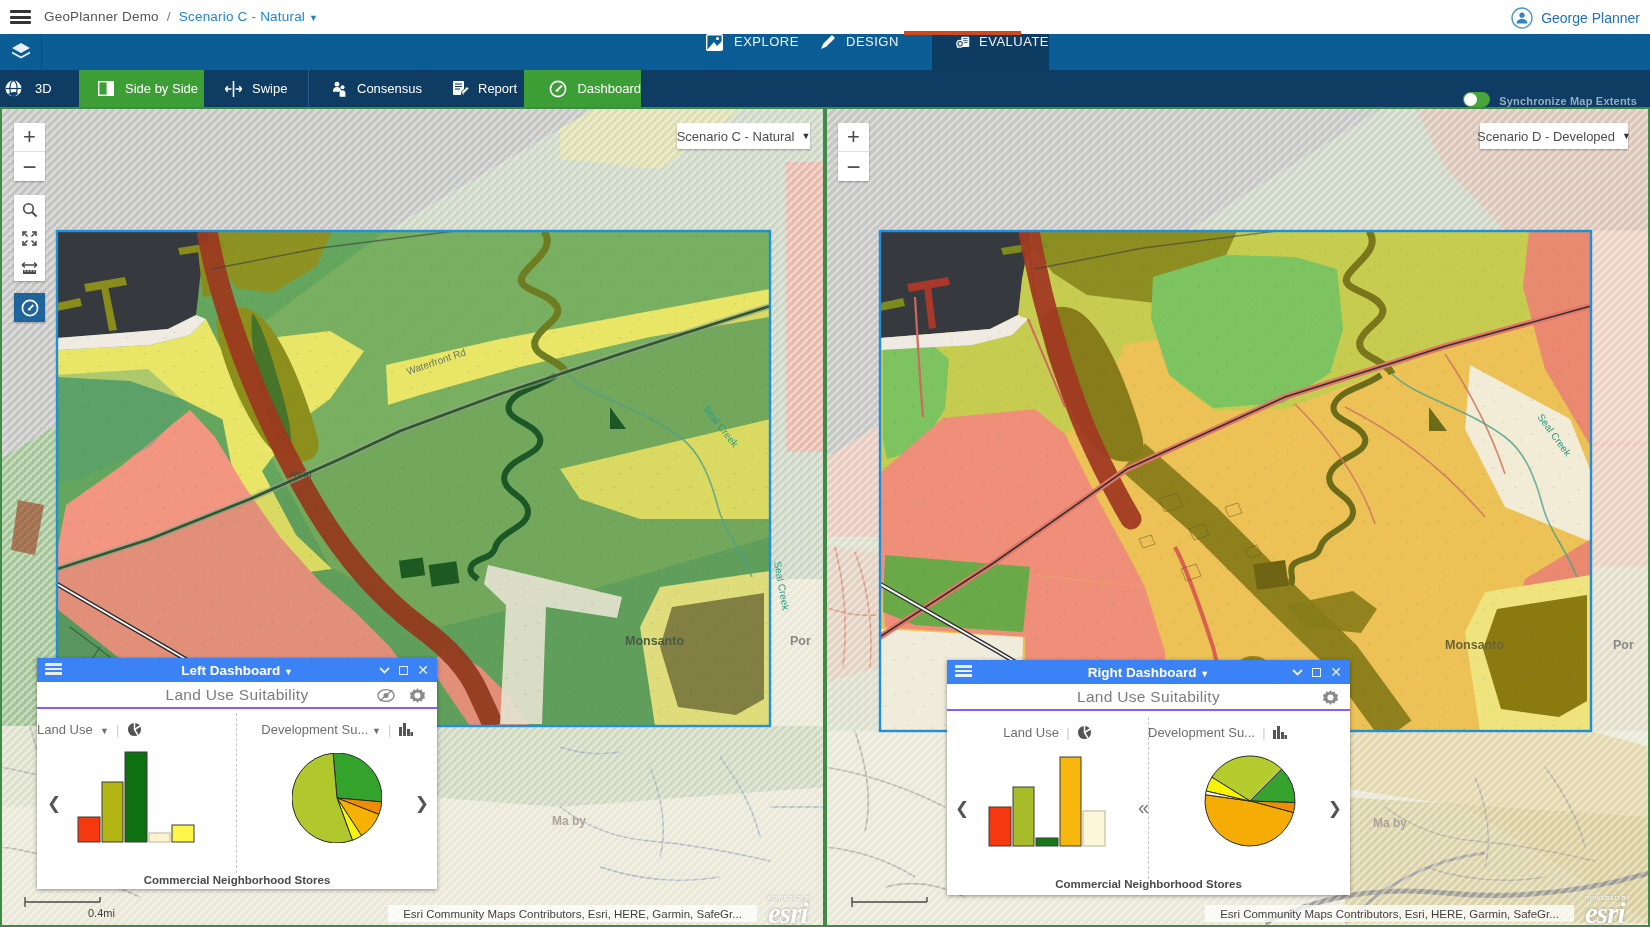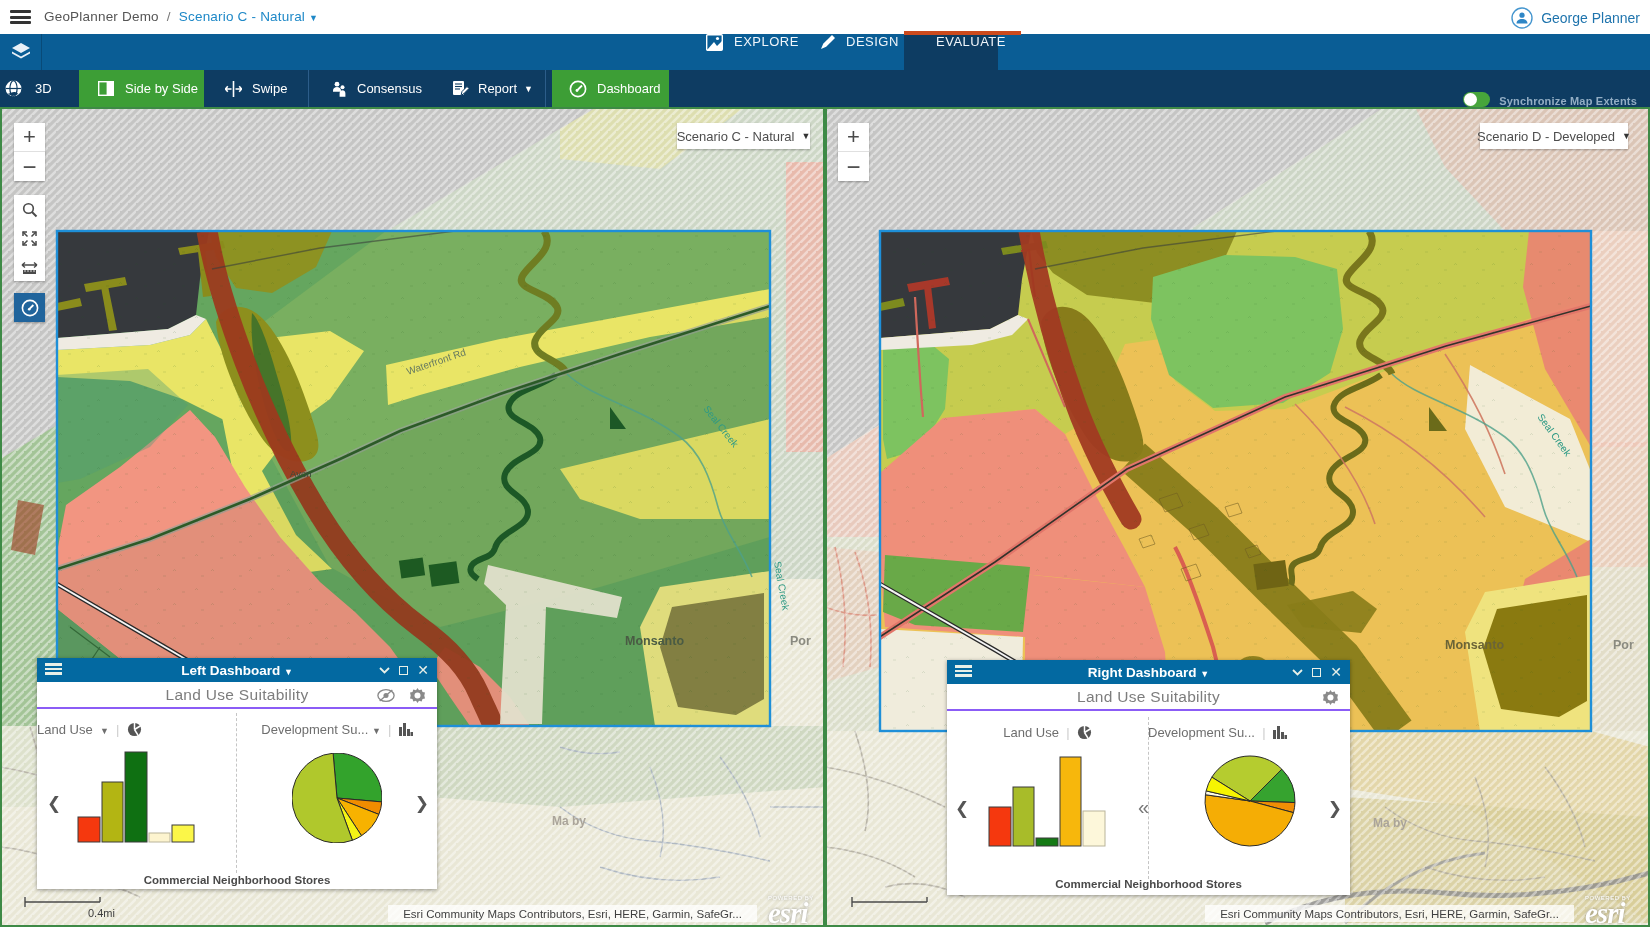--- a/index.html
+++ b/index.html
@@ -33,21 +33,21 @@
 
 .zbox { position:absolute; width:31px; background:#fff; box-shadow:0 1px 2px rgba(0,0,0,.3); }
 .zbtn { height:29px; display:flex; align-items:center; justify-content:center; font-size:22px; color:#4a4a4a; }
 .scen { position:absolute; height:26px; white-space:nowrap; background:#fff; box-shadow:0 1px 2px rgba(0,0,0,.3); display:flex; align-items:center; justify-content:center; font-size:13px; color:#4d4d4d; }
 .scen .car { margin-left:7px; font-size:9px; color:#333; }
 .attr { position:absolute; height:17px; background:rgba(255,255,255,.75); color:#3f3f3f; font-size:11.5px; display:flex; align-items:center; justify-content:center; }
 .esri { position:absolute; color:#fff; font-size:29px; font-weight:bold; letter-spacing:-1px; text-shadow:0 0 3px rgba(0,0,0,.35); font-family:"Liberation Serif",serif; font-style:italic; }
 .esri small { display:block; font-size:6px; letter-spacing:.5px; font-family:"Liberation Sans",sans-serif; font-style:normal; font-weight:normal; margin-bottom:-4px; text-align:right;}
 
 .dash { position:absolute; background:#fff; box-shadow:0 1px 4px rgba(0,0,0,.4); }
-.dhead { position:absolute; left:0; top:0; right:0; height:24px; background:#0369a1; color:#fff; display:flex; align-items:center; }
+.dhead { position:absolute; left:0; top:0; right:0; height:24px; background:#3b82f6; color:#fff; display:flex; align-items:center; }
 .dtitle { position:absolute; width:100%; text-align:center; font-size:13.5px; font-weight:bold; }
 .dburg { position:absolute; left:8px; top:5px; width:17px; height:13px; z-index:2;}
 .dburg div { height:2.5px; background:#e8f0e8; margin-bottom:2.2px; }
 .dicons { position:absolute; right:8px; top:0; height:24px; display:flex; align-items:center; gap:9px; font-size:14px; color:#e8f0e8; z-index:2;}
 .dsub { position:absolute; left:0; top:24px; right:0; height:27px; border-bottom:2px solid #8b5cf6; }
 .dsub .t { position:absolute; width:100%; text-align:center; top:4px; font-size:15.5px; color:#7d7d7d; letter-spacing:.3px;}
 .selrow { position:absolute; font-size:13px; color:#6e6e6e; }
 .dcap { position:absolute; width:100%; text-align:center; font-size:11.5px; font-weight:bold; color:#4a4a4a; }
 .dash .navarrow { position:absolute; font-size:17px; color:#555; }
 </style>
@@ -79,21 +79,21 @@
 <div class="abs navtab" style="left:706px;">
   <svg width="17" height="17" viewBox="0 0 17 17" style="margin-right:11px;">
     <rect x="0.7" y="0.7" width="15.6" height="15.6" rx="1" fill="none" stroke="#fff" stroke-width="1.4"></rect>
     <path d="M1 16 L8 8 L11 12 L16 7 L16 16 Z" fill="#fff"></path>
     <circle cx="11.5" cy="4.5" r="1.6" fill="#fff"></circle>
   </svg>EXPLORE</div>
 <div class="abs navtab" style="left:820px;">
   <svg width="16" height="16" viewBox="0 0 16 16" style="margin-right:10px;">
     <path d="M1 15 L3.2 9.8 L12 1 L15 4 L6.2 12.8 Z" fill="#fff"></path>
   </svg>DESIGN</div>
-<div class="abs navtab" id="tab-eval" style="left:904px; width:94px; padding-left:23px;">
+<div class="abs navtab" id="tab-eval" style="left:932px; width:117px; padding-left:23px;">
   <svg width="19" height="18" viewBox="0 0 19 18" style="margin-right:9px;">
     <rect x="8" y="1" width="10" height="13" rx="1" fill="#fff"></rect>
     <line x1="10" y1="3.5" x2="16" y2="3.5" stroke="#0d3c62" stroke-width="1"></line>
     <line x1="10" y1="6" x2="16" y2="6" stroke="#0d3c62" stroke-width="1"></line>
     <line x1="10" y1="8.5" x2="16" y2="8.5" stroke="#0d3c62" stroke-width="1"></line>
     <circle cx="6.5" cy="10" r="4.2" fill="#0d3c62" stroke="#fff" stroke-width="1.6"></circle>
     <circle cx="6.5" cy="10" r="2.2" fill="#fff"></circle>
     <line x1="2.8" y1="14.8" x2="4.6" y2="12.6" stroke="#fff" stroke-width="1.8"></line>
   </svg>EVALUATE</div>
 <div class="abs" id="evalbar"></div>
@@ -127,21 +127,21 @@
     </svg>Consensus</div>
   <div class="tbtn" style="left:435px; width:110px; padding-left:17px;">
     <svg width="17" height="17" viewBox="0 0 17 17" style="margin-right:9px;">
       <rect x="1" y="1" width="11" height="14" rx="1" fill="#fff"></rect>
       <line x1="3" y1="4" x2="10" y2="4" stroke="#0e3c62" stroke-width="1.1"></line>
       <line x1="3" y1="6.5" x2="10" y2="6.5" stroke="#0e3c62" stroke-width="1.1"></line>
       <line x1="3" y1="9" x2="8" y2="9" stroke="#0e3c62" stroke-width="1.1"></line>
       <path d="M9 15.5 L10 11.5 L15 6.5 L17 8.5 L12 13.5 Z" fill="#fff" stroke="#0e3c62" stroke-width="1"></path>
     </svg>Report <span style="font-size:9px; margin-left:7px;">▼</span></div>
   <div class="tsep" style="left:545px;"></div>
-  <div class="tbtn green" style="left:552px; width:117px; padding-left:17px;">
+  <div class="tbtn green" style="left:524px; width:117px; padding-left:17px;justify-content:flex-end;">
     <svg width="18" height="18" viewBox="0 0 18 18" style="margin-right:10px;">
       <circle cx="9" cy="9" r="7.6" fill="none" stroke="#fff" stroke-width="1.6"></circle>
       <line x1="8" y1="10.5" x2="13" y2="5.5" stroke="#fff" stroke-width="1.8"></line>
       <circle cx="8" cy="10.5" r="1.4" fill="#fff"></circle>
     </svg>Dashboard</div>
   <div id="sync">
         <div id="syncpill">
           <div class="knob"></div>
         </div>
         <div id="synclab">Synchronize Map Extents</div>

